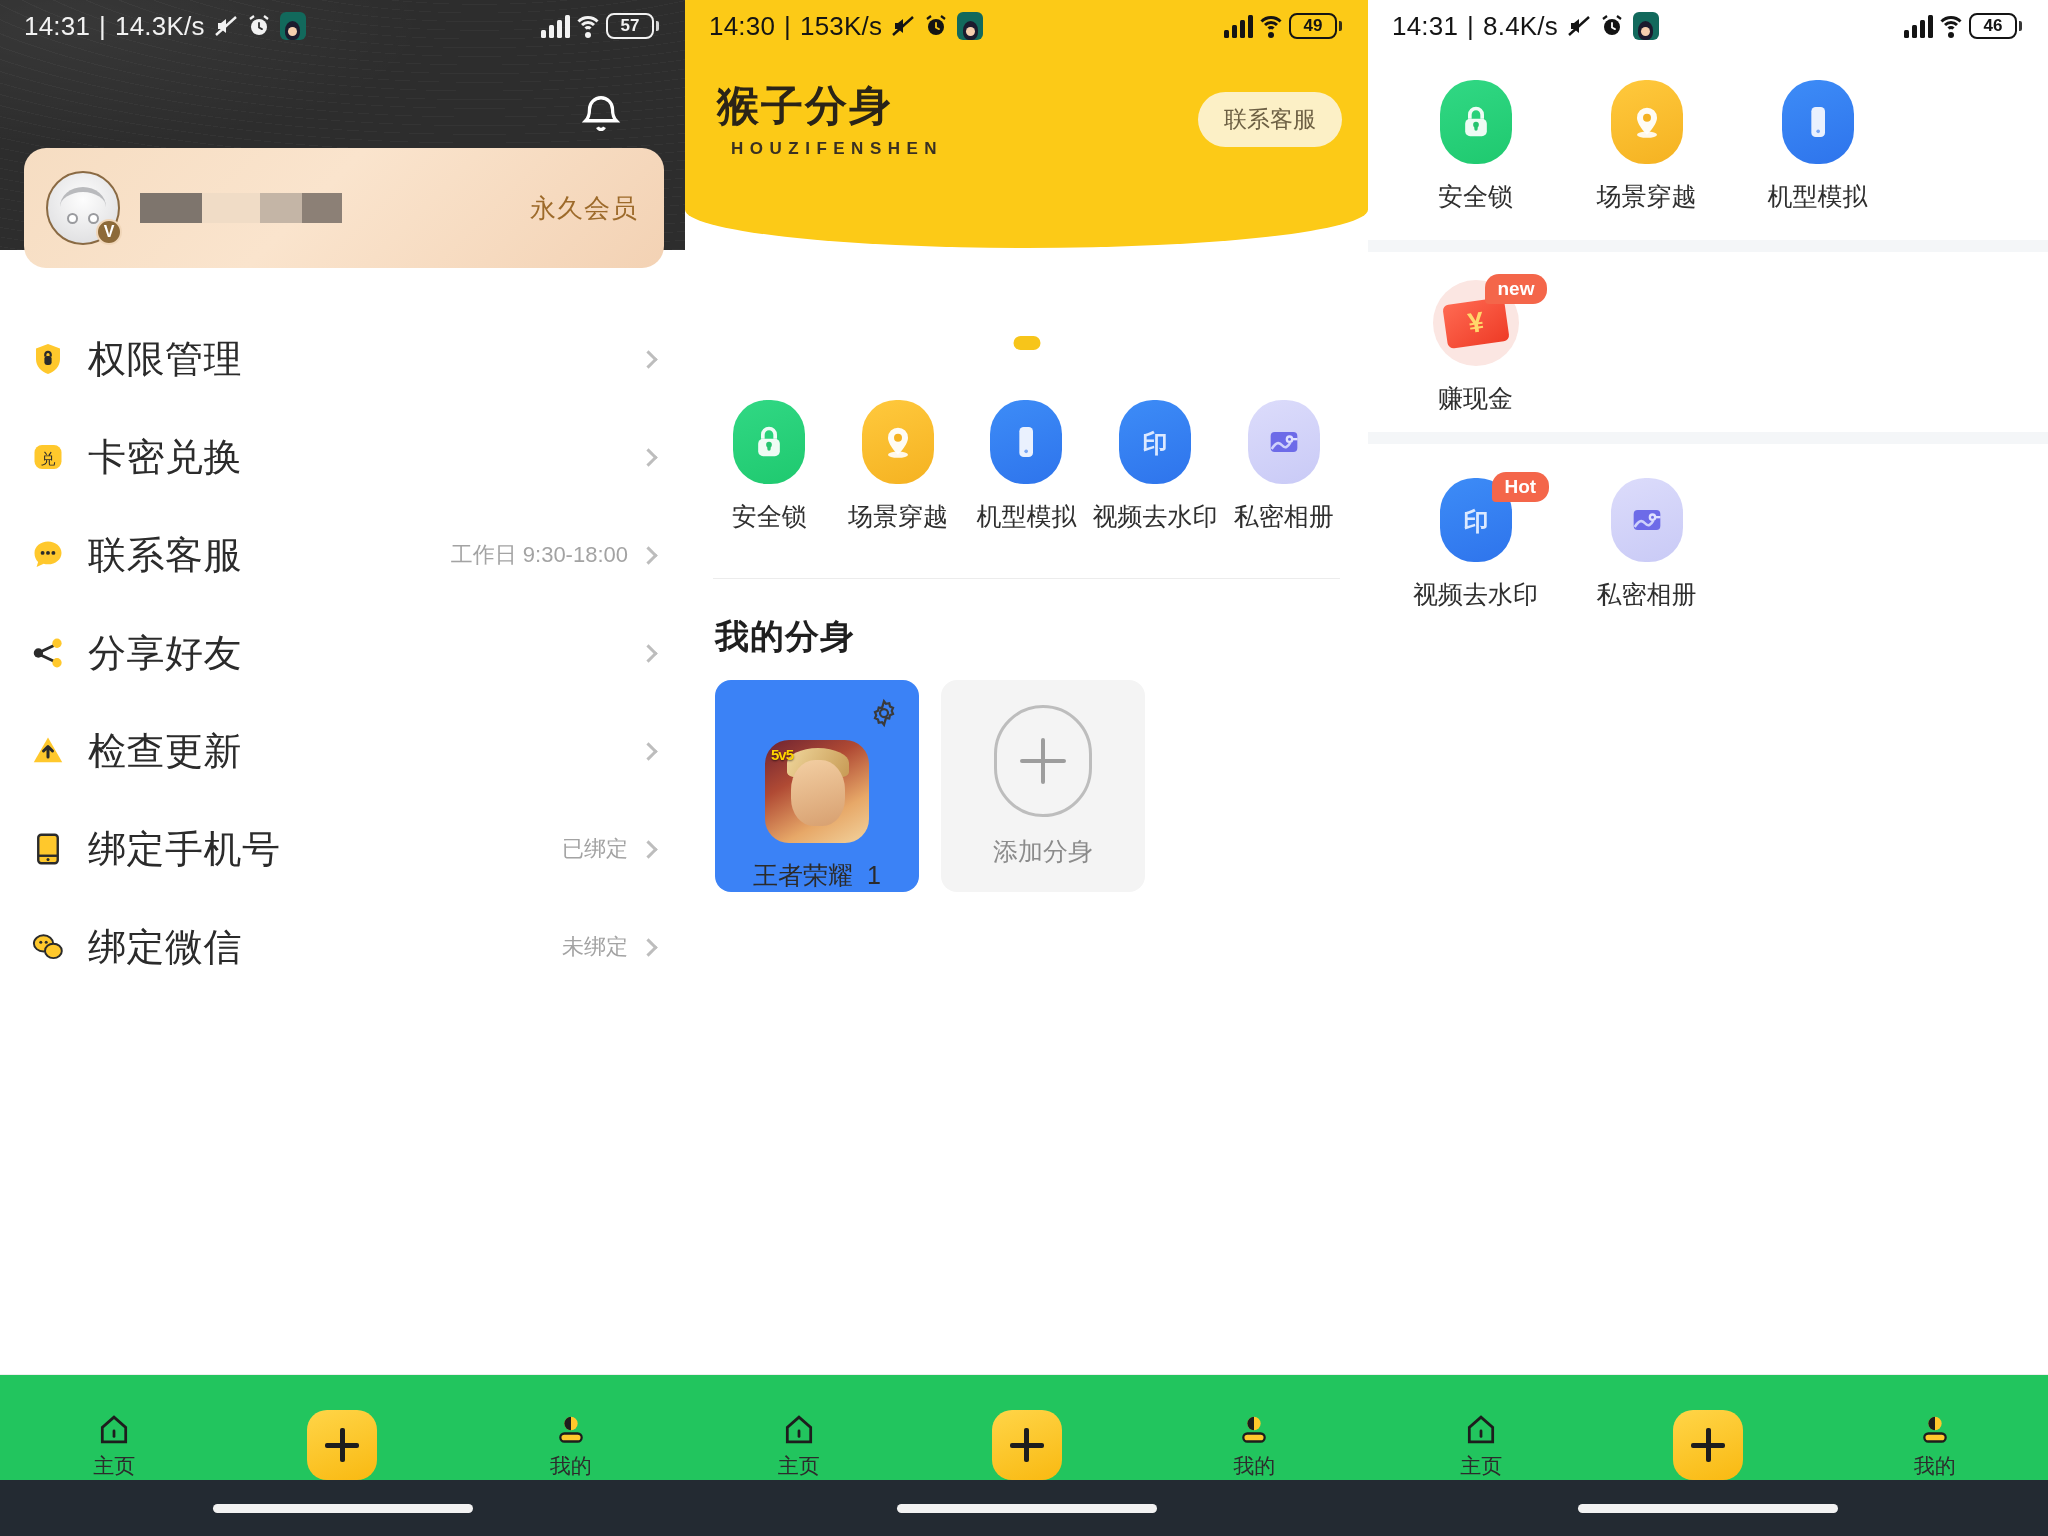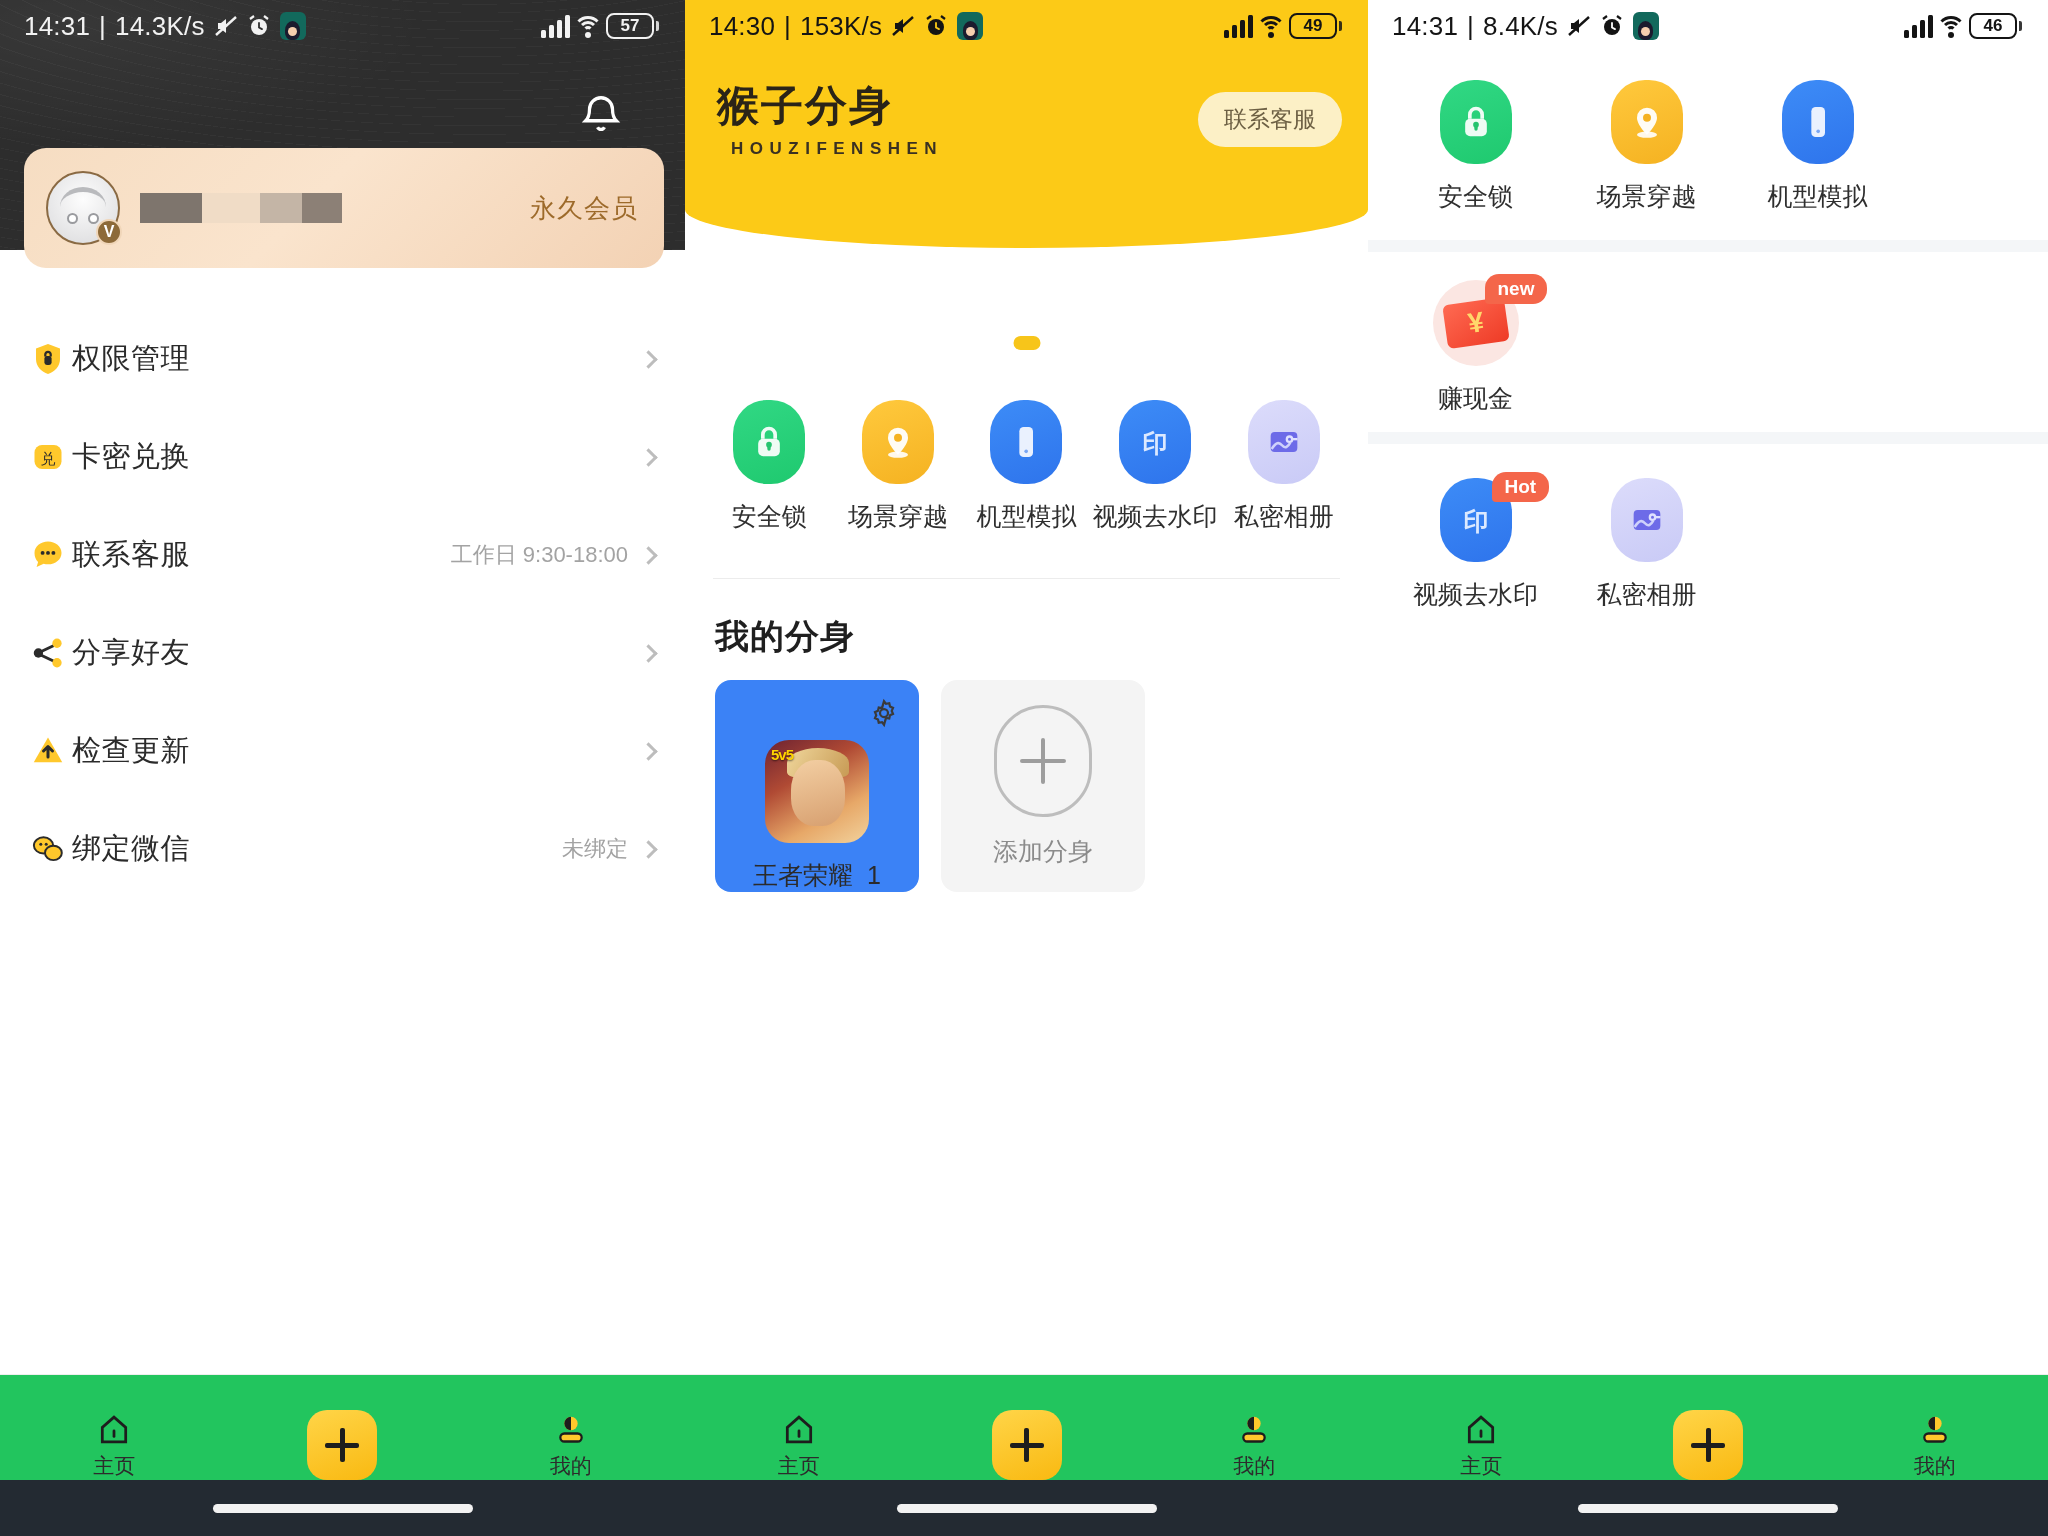--- a/index.html
+++ b/index.html
@@ -81,21 +81,21 @@
   .usercard .avatar .eye.l{ left:19px;} .usercard .avatar .eye.r{ right:19px;}
   .usercard .vbadge { position:absolute; right:-4px; bottom:-2px; width:26px; height:26px; border-radius:50%;
     background:#8d6a39; color:#fff; font-size:16px; font-weight:700; display:flex; align-items:center; justify-content:center; border:2px solid #f0d6b9;}
   .usercard .nameblur { margin-left: 20px; display:flex; align-items:center; gap:0; height: 30px; }
   .usercard .nameblur i { display:block; height:30px; }
   .usercard .vip { margin-left:auto; color:#9d6a2a; font-size: 26px; font-weight: 500; letter-spacing: 1px; }
 
   .menu { position: absolute; top: 310px; left: 0; right: 0; }
   .menu-item { height: 98px; display:flex; align-items:center; padding: 0 30px 0 28px; cursor: pointer; }
   .menu-item .mi-ico { width: 40px; height: 40px; flex:none; display:flex; align-items:center; justify-content:center; }
-  .menu-item .mi-label { margin-left: 4px; font-size: 29px; color: #2b2b2b; letter-spacing: .5px;}
+  .menu-item .mi-label { margin-left: 20px; font-size: 38px; color: #2b2b2b; letter-spacing: .5px;}
   .menu-item .mi-value { margin-left:auto; font-size: 22px; color: #a3a3a3; margin-right: 14px;}
   .chev { width: 13px; height: 13px; border-right: 3px solid #bdbdbd; border-top: 3px solid #bdbdbd; transform: rotate(45deg); flex:none;}
 
   
   #panel2 .hero {
     position:absolute; top:0; left:0; right:0; height: 248px; background:#FCCA17;
     border-bottom-left-radius: 52% 40px; border-bottom-right-radius: 52% 40px;
   }
   #panel2 .logo { position:absolute; top: 78px; left: 32px; z-index: 12; }
   #panel2 .logo .cn { font-size: 42px; font-weight: 900; color:#2a2418; letter-spacing: 2px;
@@ -302,20 +302,32 @@
         <svg viewBox="0 0 24 24" width="36" height="36">
             <path d="M12 3 21.5 19.5H2.5z" fill="#FFC82C"></path>
             <path d="M12 16V9.5M12 9l-3 3M12 9l3 3" stroke="#2b2b2b" stroke-width="2" fill="none" stroke-linecap="round"></path>
           </svg>
       </span>
       <span class="mi-label">检查更新</span>
       <span class="mi-value"></span>
       <span class="chev"></span>
     </div>
 
+    <div class="menu-item">
+      <span class="mi-ico">
+        <svg viewBox="0 0 24 24" width="36" height="36">
+            <rect x="5.5" y="2.5" width="13" height="19" rx="2" fill="#FFC82C" stroke="#2b2b2b" stroke-width="1.6"></rect>
+            <path d="M5.5 16.5h13" stroke="#2b2b2b" stroke-width="1.6"></path>
+            <circle cx="12" cy="19" r="1" fill="#2b2b2b"></circle>
+          </svg>
+      </span>
+      <span class="mi-label">绑定手机号</span>
+      <span class="mi-value">已绑定</span>
+      <span class="chev"></span>
+    </div>
 
     <div class="menu-item">
       <span class="mi-ico">
         <svg viewBox="0 0 24 24" width="36" height="36">
             <ellipse cx="9" cy="9.6" rx="6.4" ry="5.4" fill="#FFC82C" stroke="#2b2b2b" stroke-width="1.3"></ellipse>
             <ellipse cx="15.6" cy="14.6" rx="5.6" ry="4.8" fill="#FFC82C" stroke="#2b2b2b" stroke-width="1.3"></ellipse>
             <circle cx="7.2" cy="8.8" r="1" fill="#2b2b2b"></circle>
             <circle cx="10.8" cy="8.8" r="1" fill="#2b2b2b"></circle>
           </svg>
       </span>

